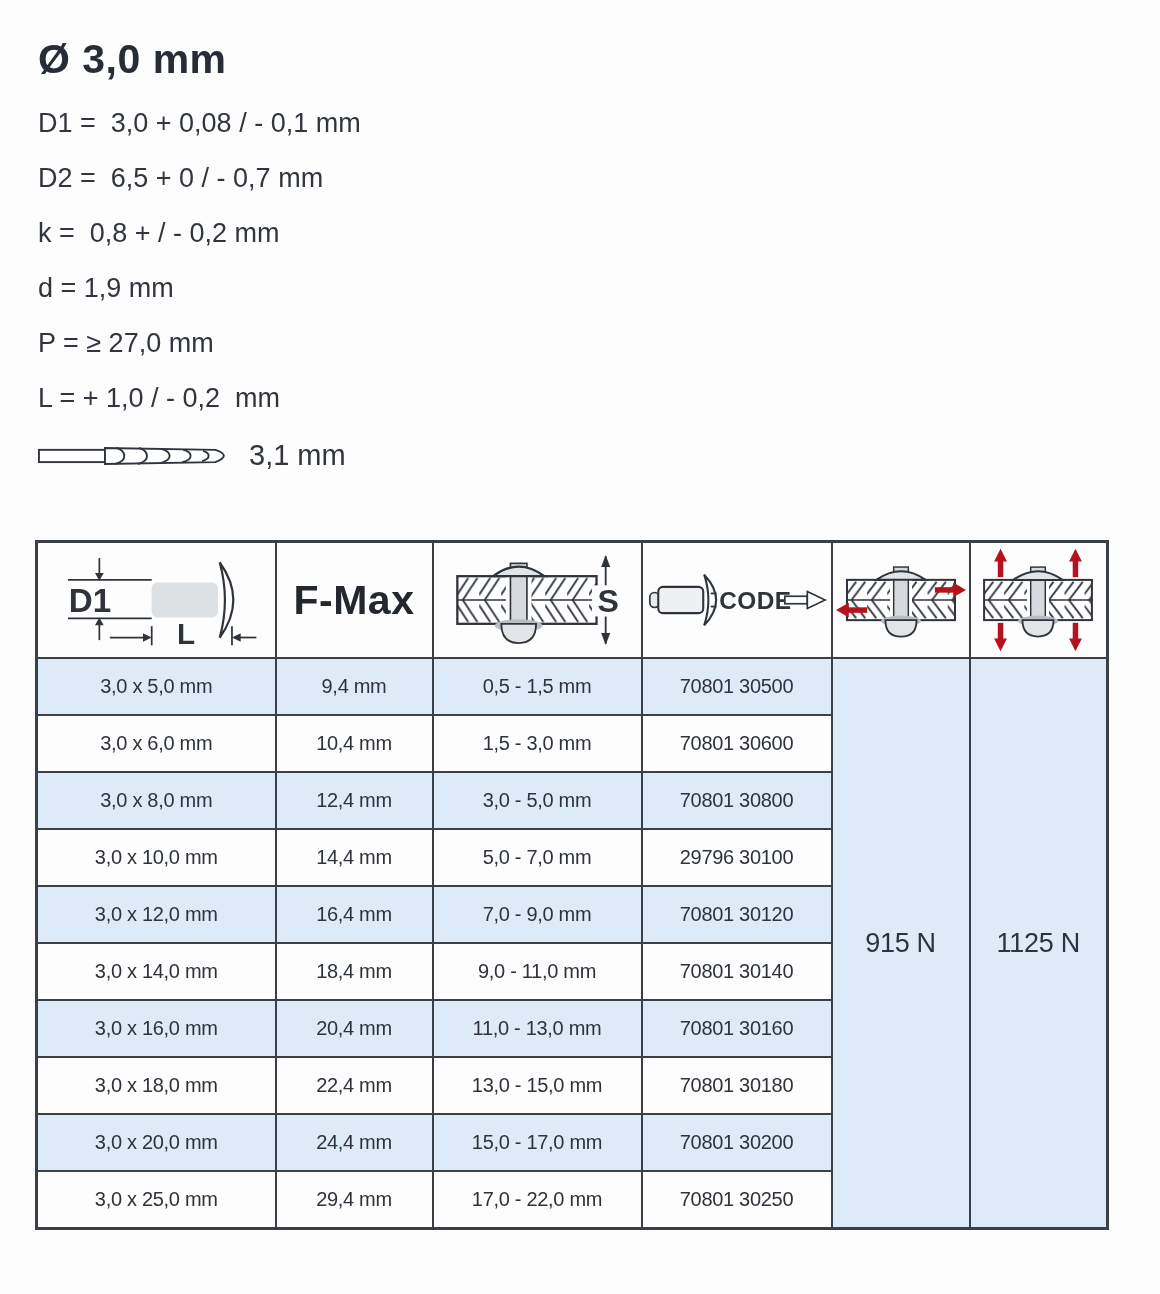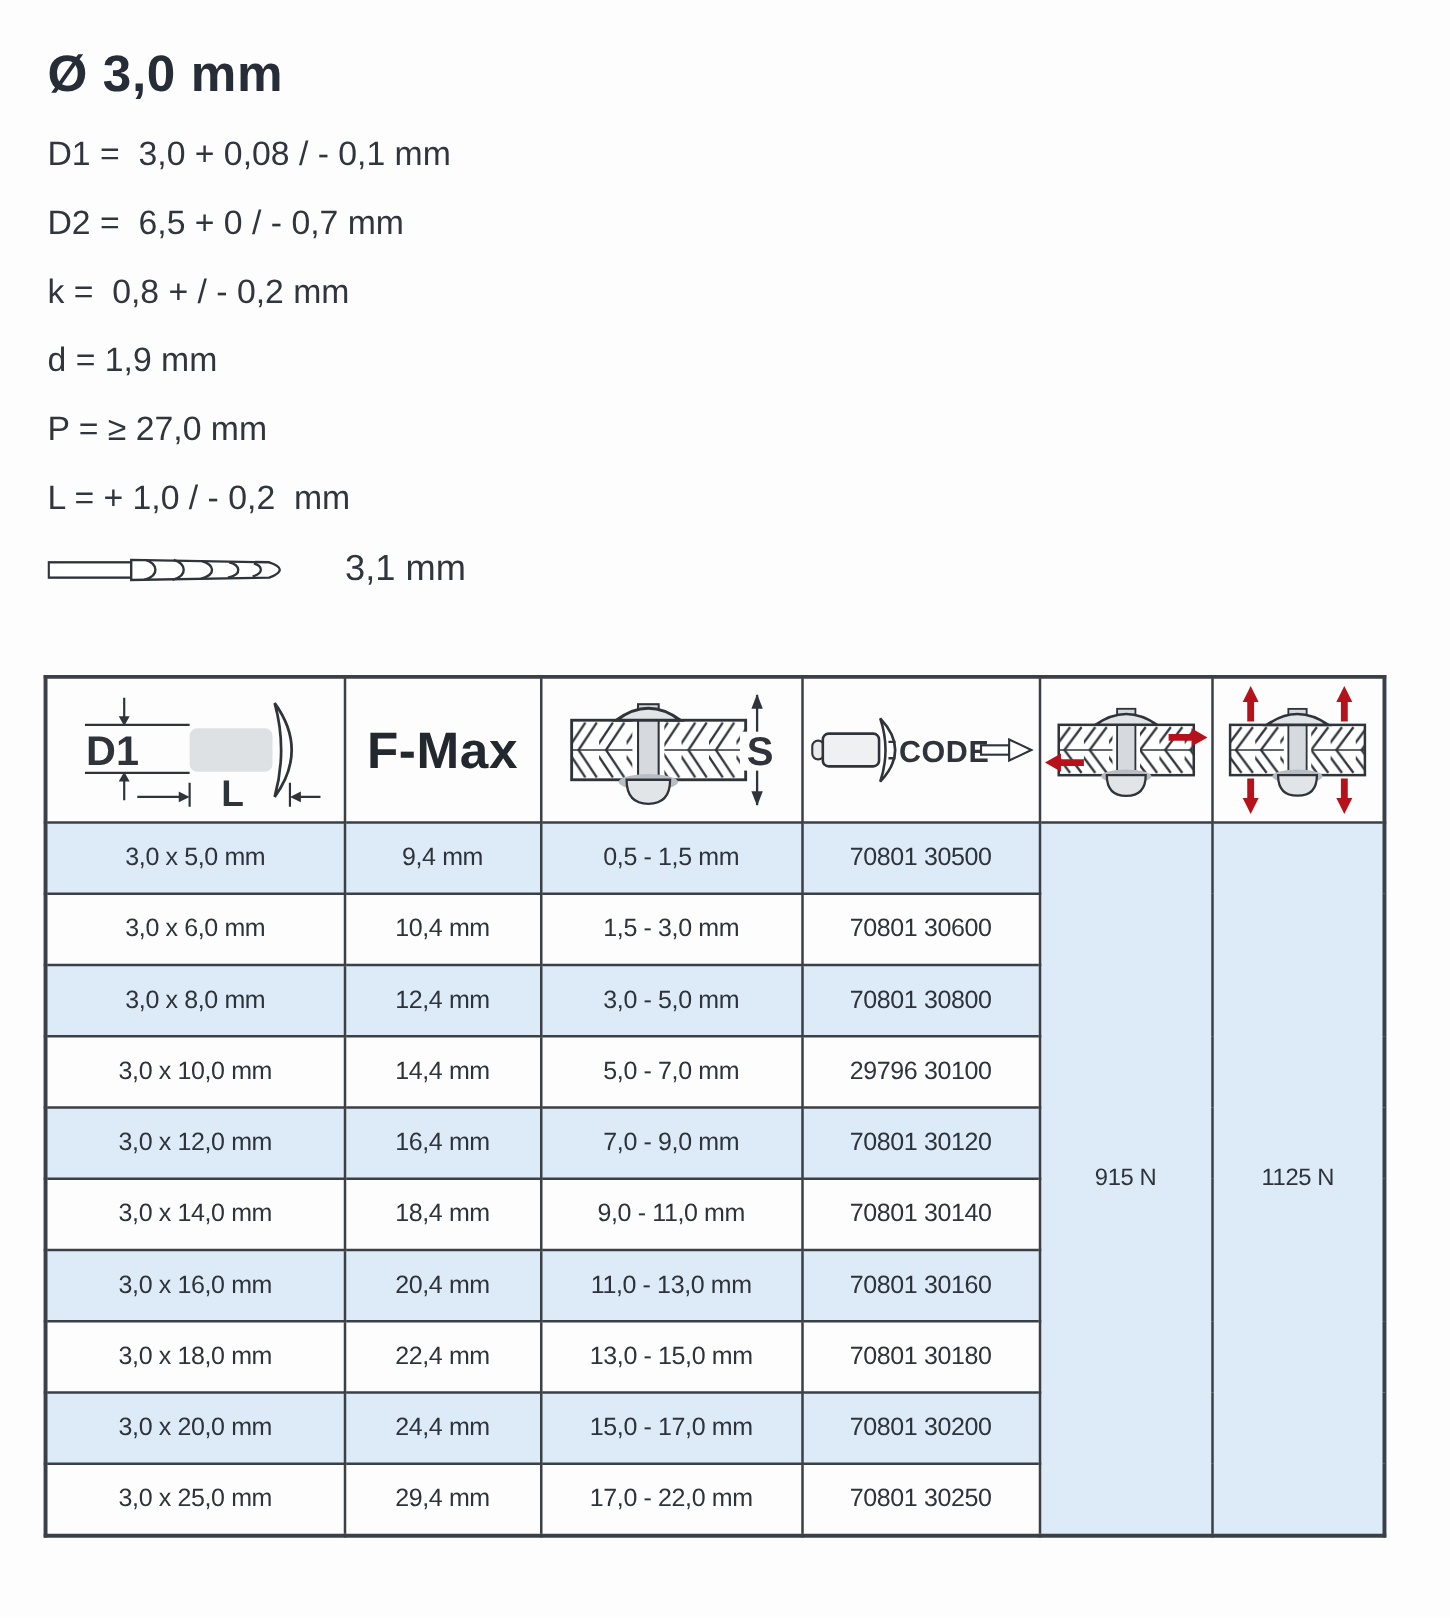--- a/index.html
+++ b/index.html
@@ -21,46 +21,46 @@
   .spec-line{
     height:28px;line-height:28px;
     margin-bottom:27px;
     font-size:27px;
     color:#31363e;
     white-space:pre;
     margin-top:24px;
   }
   .drill-row{
     margin-top:8px;
-    display:flex;align-items:center;gap:38px;
+    display:flex;align-items:center;gap:11px;
   }
   .drill-label{font-size:29px;color:#31363e;}
   
   table.rivet{
     position:absolute;left:35px;top:540px;
     border-collapse:collapse;table-layout:fixed;
     width:1071px;
-    background:#1d4ed8;
+    background:#0ea5e9;
   }
   table.rivet th, table.rivet td{
     border:2px solid #3b4046;
     text-align:center;vertical-align:middle;
     padding:0;
   }
   table.rivet{border:3px solid #3b4046;}
   thead th{height:114px;background:#fdfdfd;}
   tbody td{
     height:55px;
     font-size:20px;
     letter-spacing:-0.3px;
     color:#2e333b;
     background:#fdfdfd;
   }
   tbody tr:nth-child(odd) td:not(.span-cell){background:#dcebf7;}
-  td.span-cell{background:#dcebf7;font-size:19px;}
+  td.span-cell{background:#dcebf7;font-size:27px;}
   .fmax-head{font-size:41px;color:#23272e;letter-spacing:0.5px;}
   th .diag{display:block;margin:0 auto;}
   svg text{font-family:"Liberation Sans", sans-serif;fill:#2f343b;}
 </style>
 </head>
 <body>
 
 <div class="page">
 
   <div class="specs">

